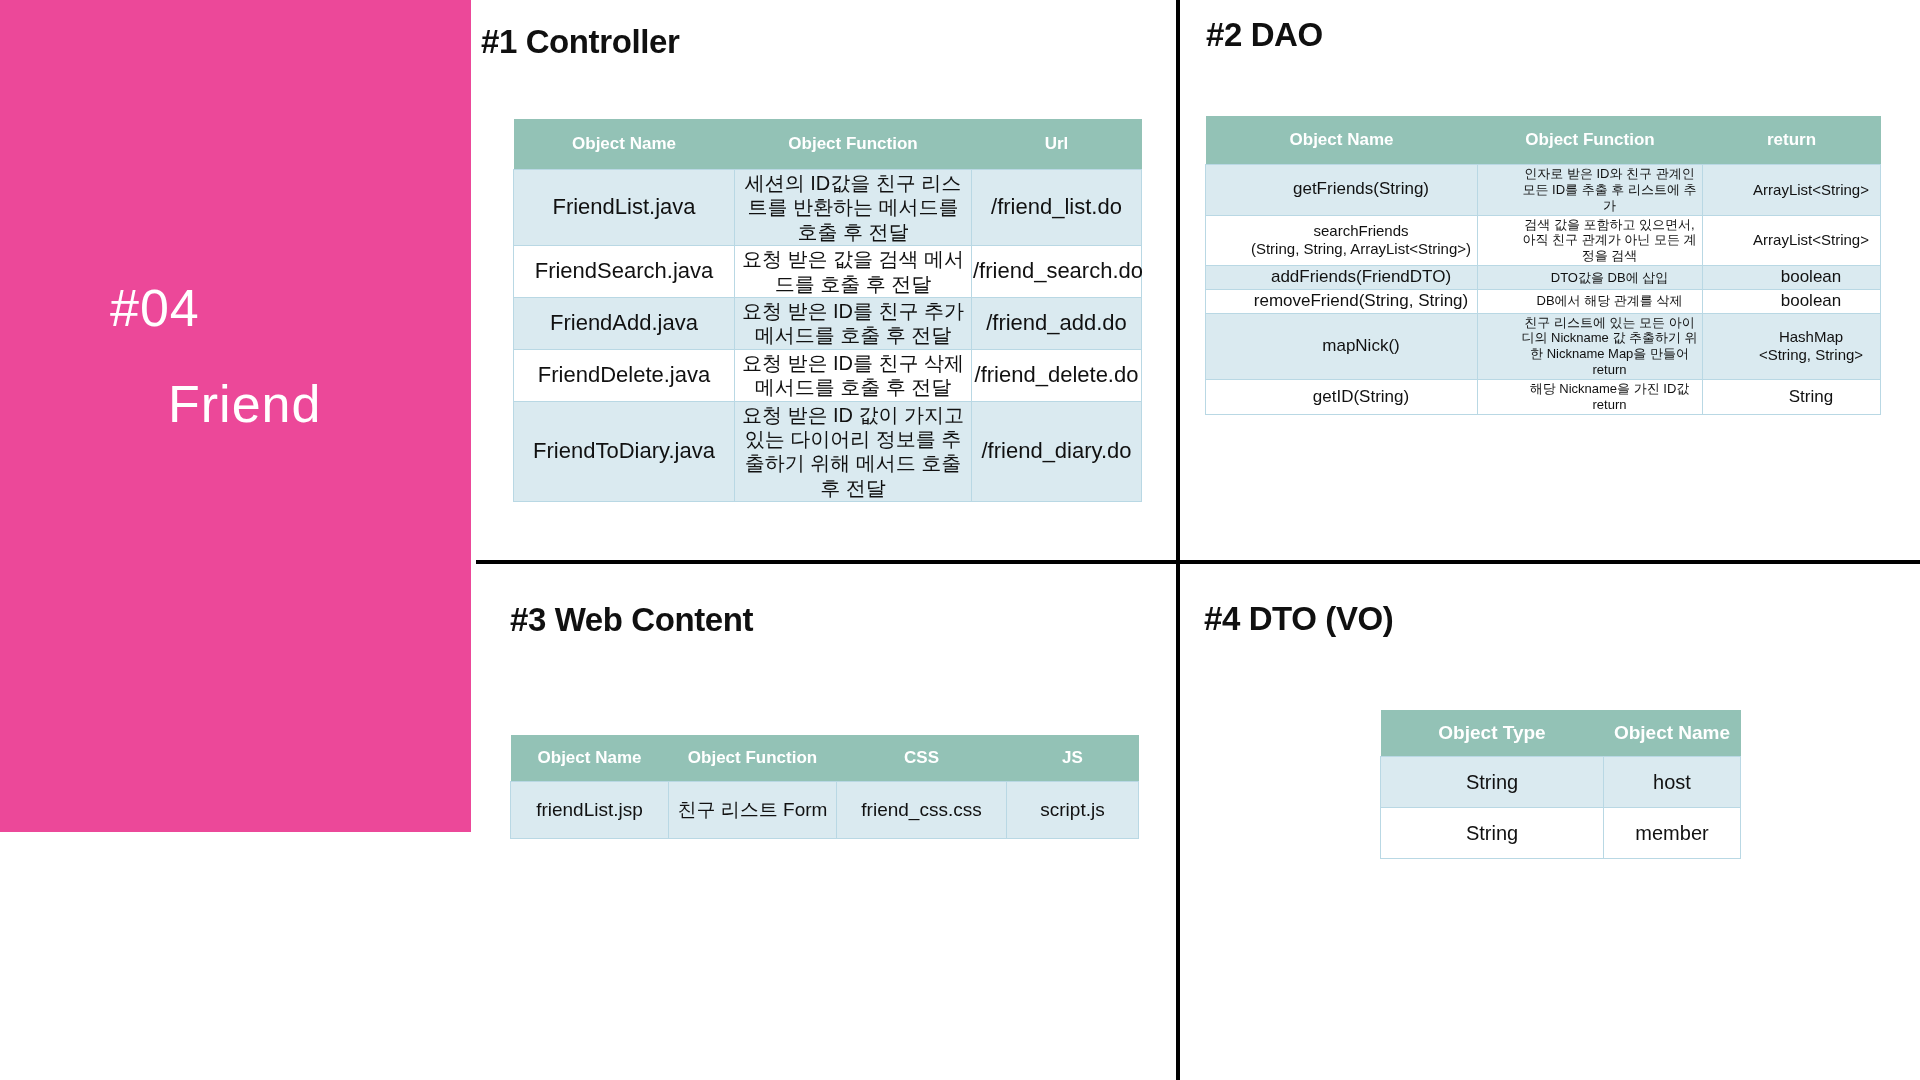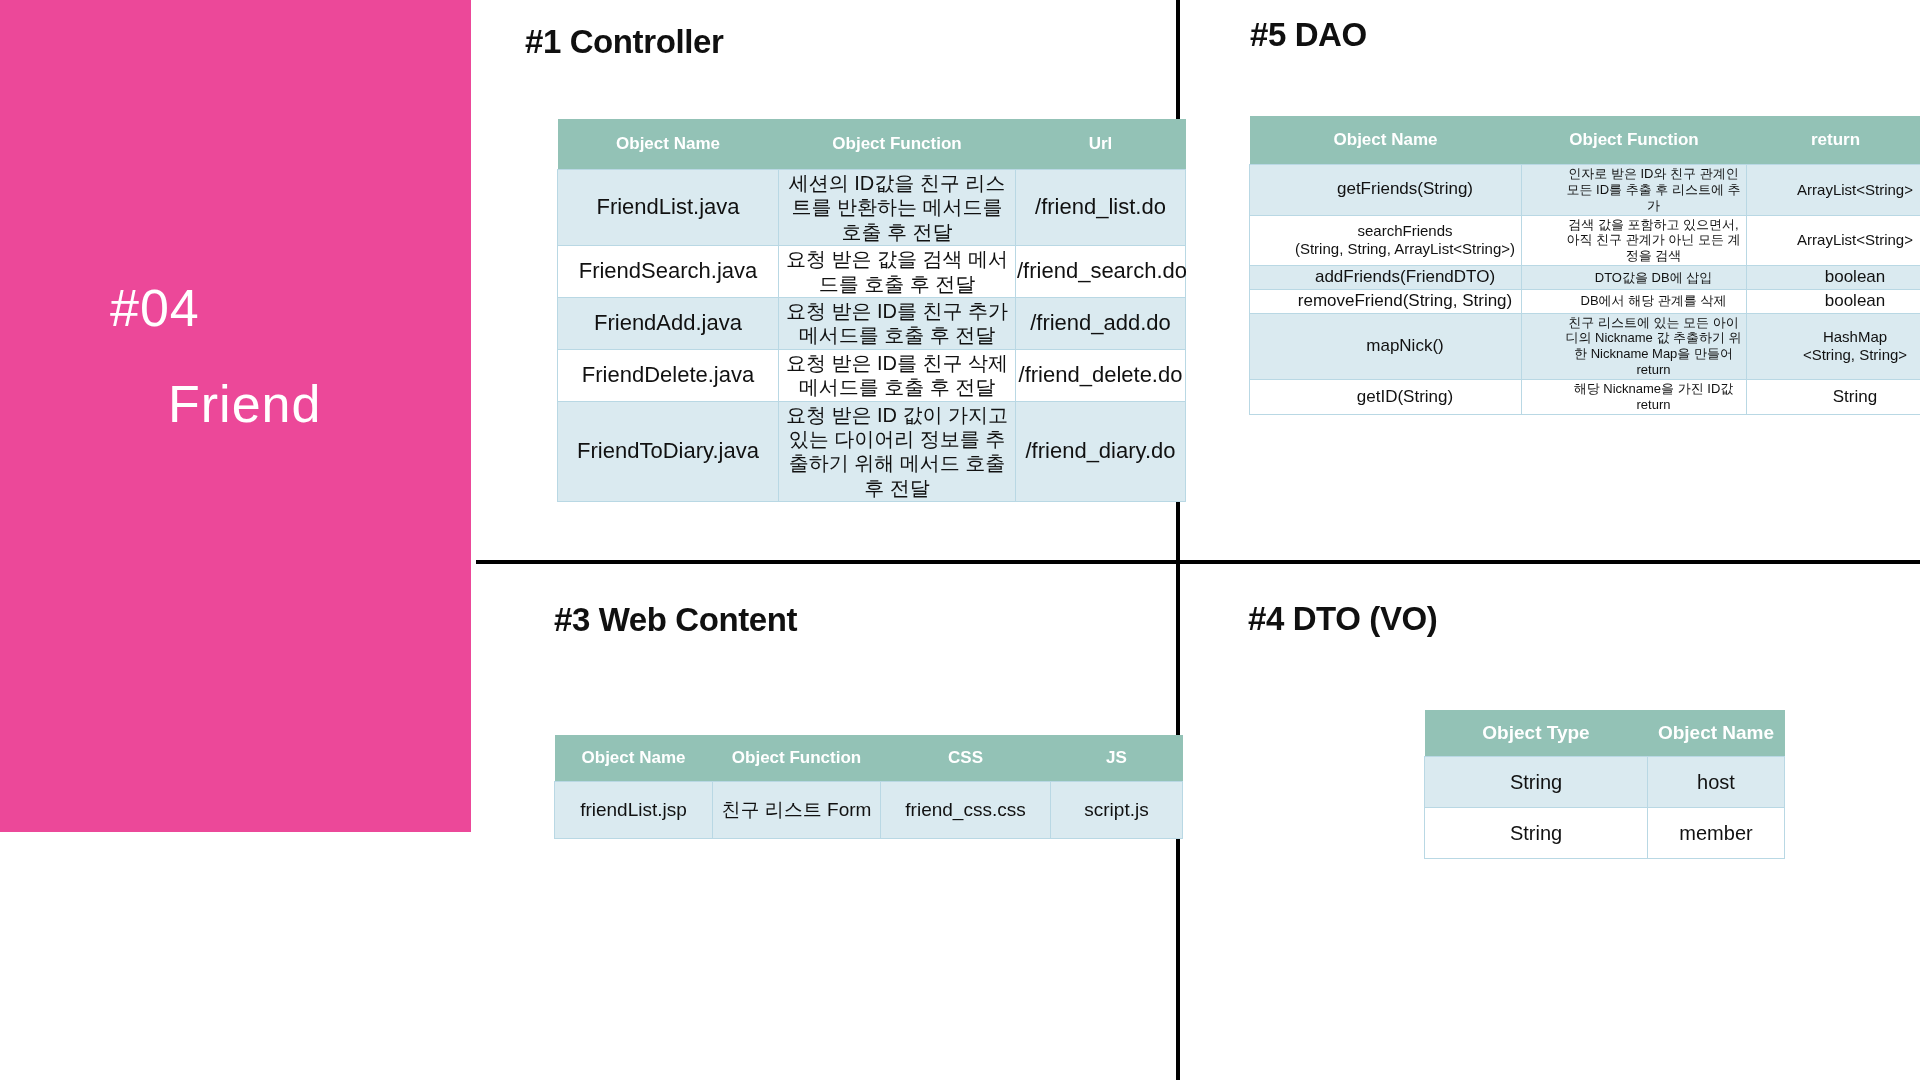--- a/index.html
+++ b/index.html
@@ -68,21 +68,21 @@
   .divider-v {
     position: absolute;
     left: 1176px;
     top: 0;
     width: 4px;
     height: 1080px;
     background: #000000;
   }
 
   
-  .quad { position: absolute; box-sizing: border-box; margin-left: 44px; }
+  .quad { position: absolute; box-sizing: border-box; }
   #quad-1 { left: 476px;  top: 0;     width: 700px; height: 560px; }
   #quad-2 { left: 1180px; top: 0;     width: 740px; height: 560px; }
   #quad-3 { left: 476px;  top: 564px; width: 700px; height: 516px; }
   #quad-4 { left: 1180px; top: 564px; width: 740px; height: 616px; padding-left: 7px; }
 
   .sec-title {
     position: absolute;
     font-size: 33px;
     font-weight: bold;
     color: #101010;
@@ -208,21 +208,21 @@
       <tr class="alt">
         <td>FriendToDiary.java</td>
         <td class="fn">요청 받은 ID 값이 가지고 있는 다이어리 정보를 추출하기 위해 메서드 호출 후 전달</td>
         <td>/friend_diary.do</td>
       </tr>
     </tbody>
   </table>
 </div>
 
 <div class="quad" id="quad-2">
-  <div class="sec-title">#5 DAO</div>
+  <div class="sec-title">#2 DAO</div>
 
   <table class="dt" id="table-dao">
     <colgroup>
         <col class="c1">
         <col class="c2">
         <col class="c3">
       </colgroup>
     <thead>
       <tr>
         <th>Object Name</th>

